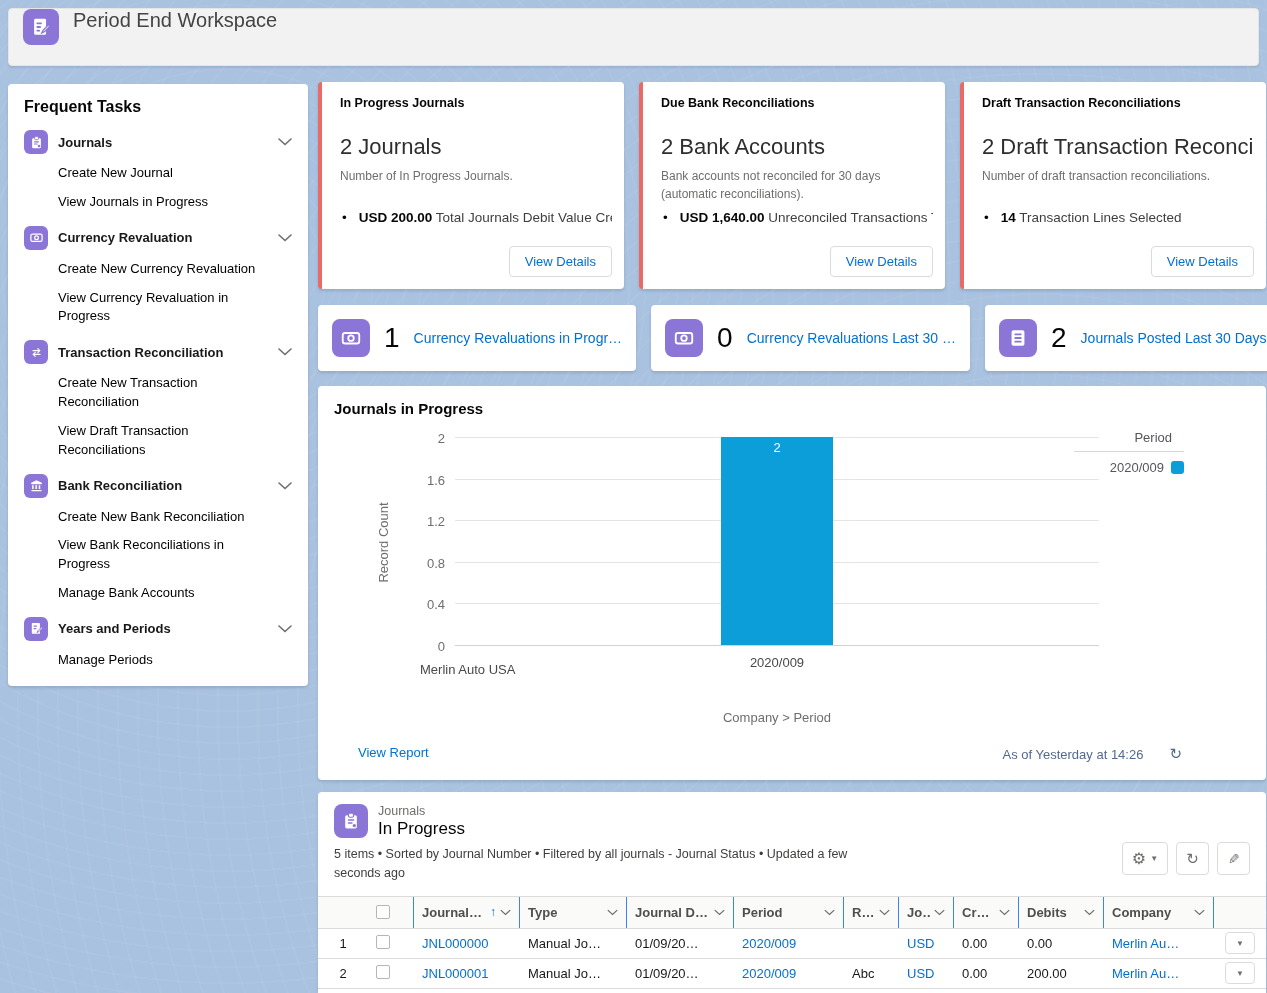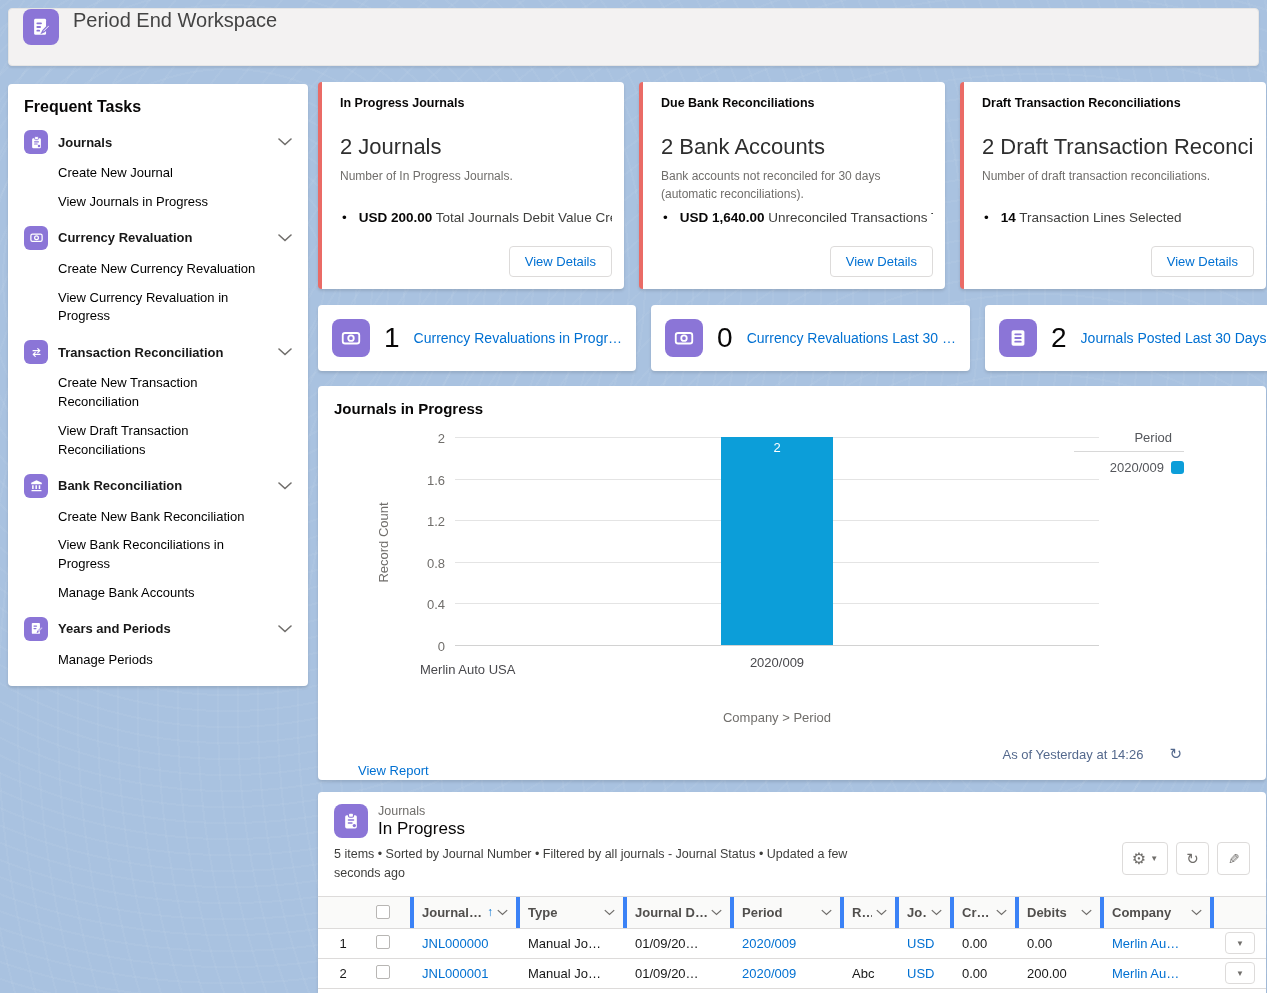--- a/index.html
+++ b/index.html
@@ -78,21 +78,21 @@
   .bar-label { position:absolute; top:3px; left:0; right:0; text-align:center; color:#fff; font-size:13px; }
   .xtick { position:absolute; top:calc(100% + 9px); left:50%; transform:translateX(-50%); font-size:13px; color:#49494d; }
   .ylabel-wrap { position:absolute; left:56px; top:52px; height:208px; width:18px; display:flex; align-items:center; justify-content:center; }
   .ylabel-wrap span { transform:rotate(-90deg); white-space:nowrap; font-size:13px; color:#706e6b; }
   .legend { position:absolute; right:82px; top:44px; width:110px; text-align:right; }
   .legend-title { font-size:13px; color:#54565b; padding-right:12px; padding-bottom:6px; border-bottom:1px solid #d8d8d8; }
   .legend-entry { margin-top:8px; display:flex; justify-content:flex-end; align-items:center; gap:7px; font-size:13px; color:#54565b; }
   .swatch { width:13px; height:13px; border-radius:3px; display:inline-block; }
   .group-label-chart { position:absolute; left:102px; top:276px; font-size:13px; color:#49494d; }
   .xaxis-title { position:absolute; left:137px; right:167px; top:324px; text-align:center; font-size:13px; color:#706e6b; }
-  .chart-footer-link { position:absolute; left:40px; top:377px; font-size:13px; color:#0070d2; text-decoration:none; cursor:pointer; }
+  .chart-footer-link { position:absolute; left:40px; top:359px; font-size:13px; color:#0070d2; text-decoration:none; cursor:pointer; }
   .chart-asof { position:absolute; right:84px; top:359px; font-size:13px; color:#54698d; display:flex; gap:26px; align-items:center; }
   .refresh-glyph { font-size:15px; cursor:pointer; }
   
   .list-card { margin-top:12px; min-height:215px; padding-top:12px; position:relative; }
   .list-head { display:flex; align-items:flex-start; gap:10px; padding:0 16px; }
   .list-entity { font-size:12.5px; color:#706e6b; }
   .list-view { font-size:17px; font-weight:400; margin-top:1px; }
   .list-summary { font-size:12.5px; color:#3e3e3c; padding:6px 16px 10px 16px; max-width:570px; line-height:1.55; }
   .list-tools { position:absolute; right:16px; top:50px; display:flex; gap:8px; align-items:center; }
   .search-box { display:flex; align-items:center; gap:6px; width:246px; height:33px; background:#fff; border:1px solid #dddbda; border-radius:4px; padding:0 10px; }
@@ -100,21 +100,21 @@
   .tool-btn { height:33px; background:#fff; border:1px solid #dddbda; border-radius:4px; color:#706e6b; display:inline-flex; align-items:center; justify-content:center; gap:4px; cursor:pointer; font-family:inherit; }
   .tool-btn.sq { width:33px; }
   .tool-btn.wide { width:46px; }
   .gear-glyph { font-size:16px; }
   .caret-sm { font-size:8px; color:#706e6b; }
   .pencil-glyph { font-size:14px; transform:scaleX(-1); display:inline-block; }
   
   .tbl { margin-top:2px; border-top:1px solid #dddbda; }
   .trow { display:grid; grid-template-columns:50px 46px 106px 107px 107px 110px 55px 55px 65px 85px 110px 1fr; align-items:center; }
   .thead { height:32px; background:#fafaf9; border-bottom:1px solid #dddbda; }
-  .th { font-size:13px; font-weight:700; color:#514f4d; padding:0 8px; height:100%; display:flex; align-items:center; gap:4px; border-right:4px solid #3b82f6; cursor:pointer; }
+  .th { font-size:13px; font-weight:700; color:#514f4d; padding:0 8px; height:100%; display:flex; align-items:center; gap:4px; border-right:1px solid #3b82f6; cursor:pointer; }
   .th .lbl { flex:1; white-space:nowrap; overflow:hidden; }
   .th:first-child, .th.no-border { border-right:none; }
   .sort-up { color:#0070d2; font-size:12px; }
   .tr { height:30px; border-bottom:1px solid #dddbda; background:#fff; }
   .td { font-size:13px; padding:0 8px; white-space:nowrap; overflow:hidden; color:#181818; }
   .td.center { text-align:center; }
   .link { color:#0070d2; text-decoration:none; cursor:pointer; }
   .cb { width:14px; height:14px; border:1px solid #b8b6b4; border-radius:2px; background:#fff; display:inline-block; cursor:pointer; }
   .row-action { width:30px; height:22px; border:1px solid #dddbda; border-radius:4px; background:#fff; color:#706e6b; font-size:8px; display:inline-flex; align-items:center; justify-content:center; cursor:pointer; }
 </style>

